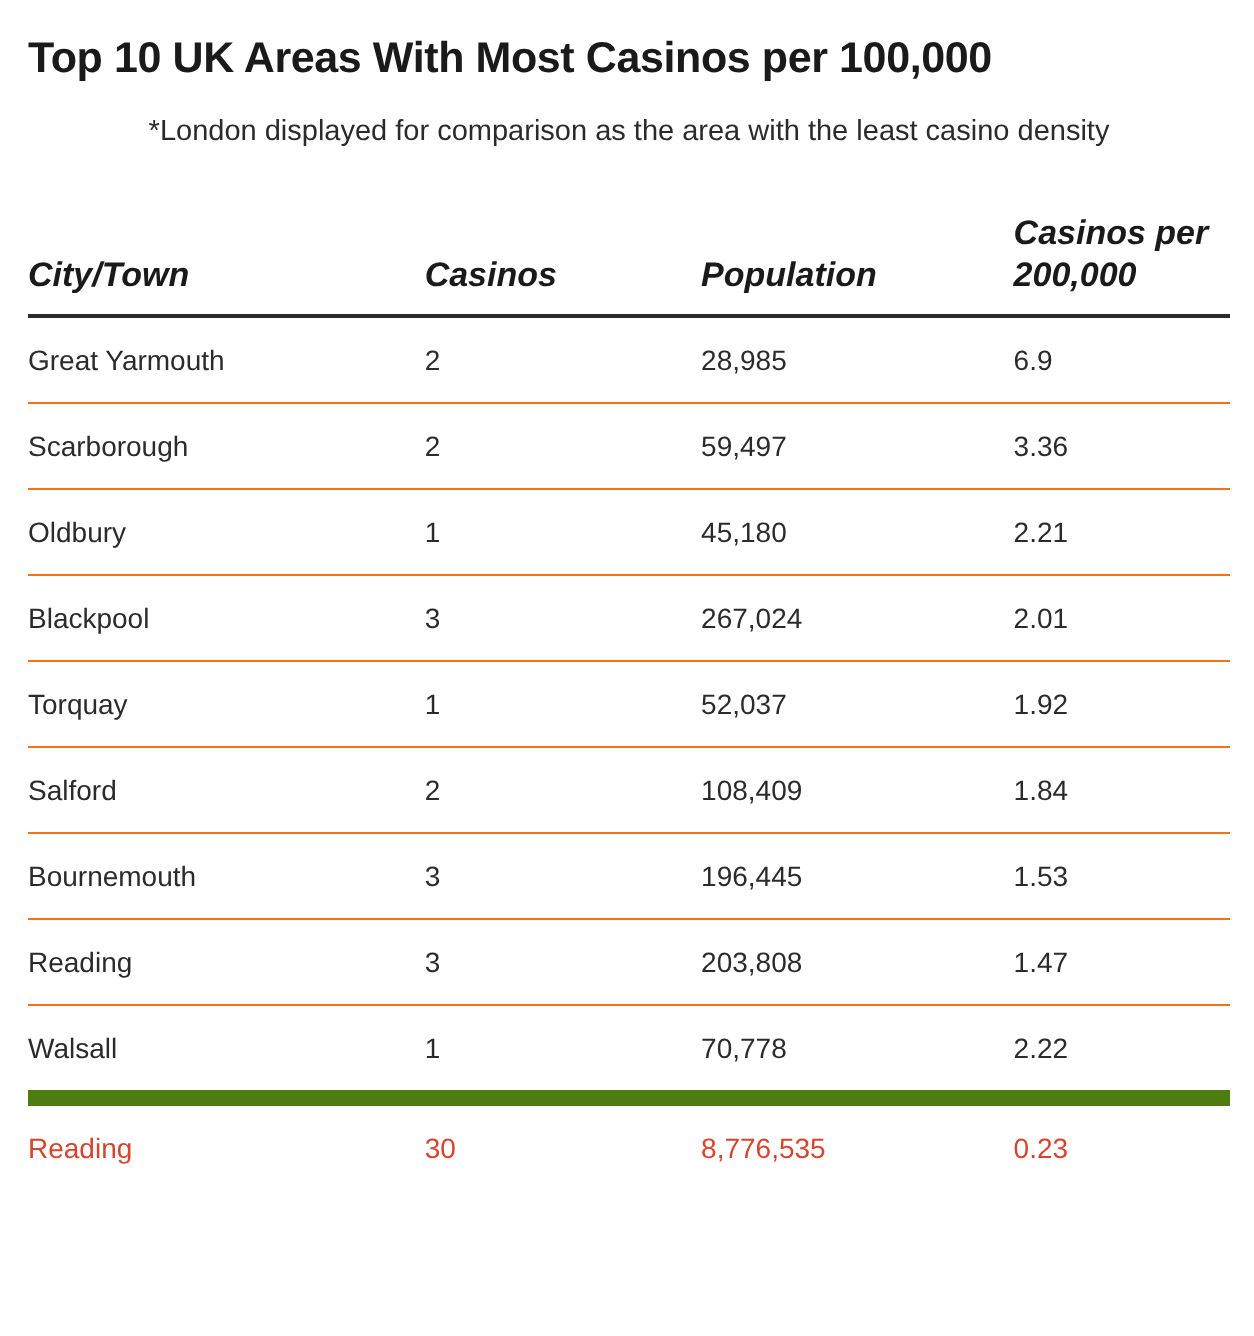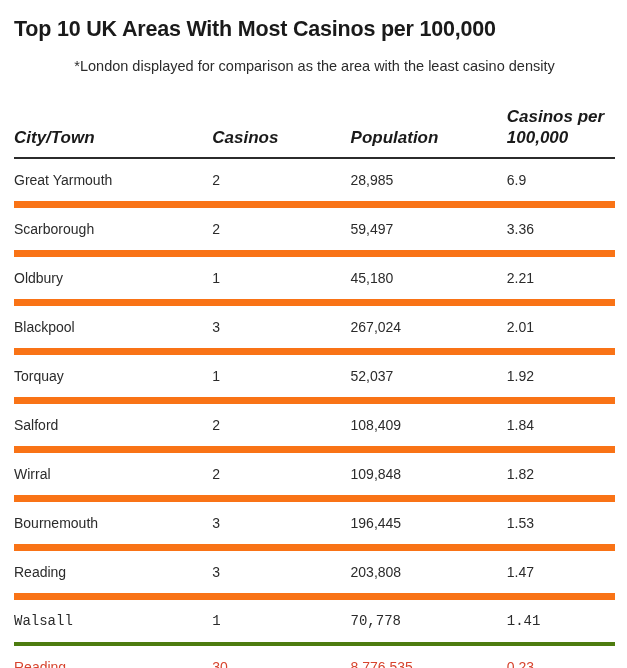--- a/index.html
+++ b/index.html
@@ -52,26 +52,25 @@
     vertical-align: bottom;
     line-height: 1.25;
   }
   thead tr {
     border-bottom: 2px solid #2b2b2b;
   }
   td {
     font-size: 14px;
     color: #2b2b2b;
     padding: 13px 0 13px 0;
-    border-bottom: 7px solid #f97316;
+    border-bottom: 1px solid #f97316;
     vertical-align: middle;
   }
   tbody tr.last-rank td {
-    border-bottom: 4px solid #4d7c0f;
-    font-family: Liberation Mono, monospace;
+    border-bottom: 8px solid #4d7c0f;
   }
   tbody tr.highlight td {
     color: #d7442e;
     border-bottom: none;
   }
   col.c-city { width: 33%; }
   col.c-casinos { width: 23%; }
   col.c-pop { width: 26%; }
   col.c-density { width: 18%; }
   .hdr-wrap { display: block; }
@@ -91,21 +90,21 @@
       <col class="c-pop">
       <col class="c-density">
     </colgroup>
     <thead>
       <tr>
         <th>City/Town</th>
         <th>Casinos</th>
         <th>Population</th>
         <th>
           <span class="hdr-wrap">Casinos per</span>
-          <span class="hdr-wrap">100,000</span>
+          <span class="hdr-wrap">200,000</span>
         </th>
       </tr>
     </thead>
     <tbody>
       <tr>
         <td>Great Yarmouth</td>
         <td>2</td>
         <td>28,985</td>
         <td>6.9</td>
       </tr>
@@ -133,42 +132,36 @@
         <td>52,037</td>
         <td>1.92</td>
       </tr>
       <tr>
         <td>Salford</td>
         <td>2</td>
         <td>108,409</td>
         <td>1.84</td>
       </tr>
       <tr>
-        <td>Wirral</td>
-        <td>2</td>
-        <td>109,848</td>
-        <td>1.82</td>
-      </tr>
-      <tr>
         <td>Bournemouth</td>
         <td>3</td>
         <td>196,445</td>
         <td>1.53</td>
       </tr>
       <tr>
         <td>Reading</td>
         <td>3</td>
         <td>203,808</td>
         <td>1.47</td>
       </tr>
       <tr class="last-rank">
         <td>Walsall</td>
         <td>1</td>
         <td>70,778</td>
-        <td>1.41</td>
+        <td>2.22</td>
       </tr>
       <tr class="highlight">
         <td>Reading</td>
         <td>30</td>
         <td>8,776,535</td>
         <td>0.23</td>
       </tr>
     </tbody>
   </table>
 

